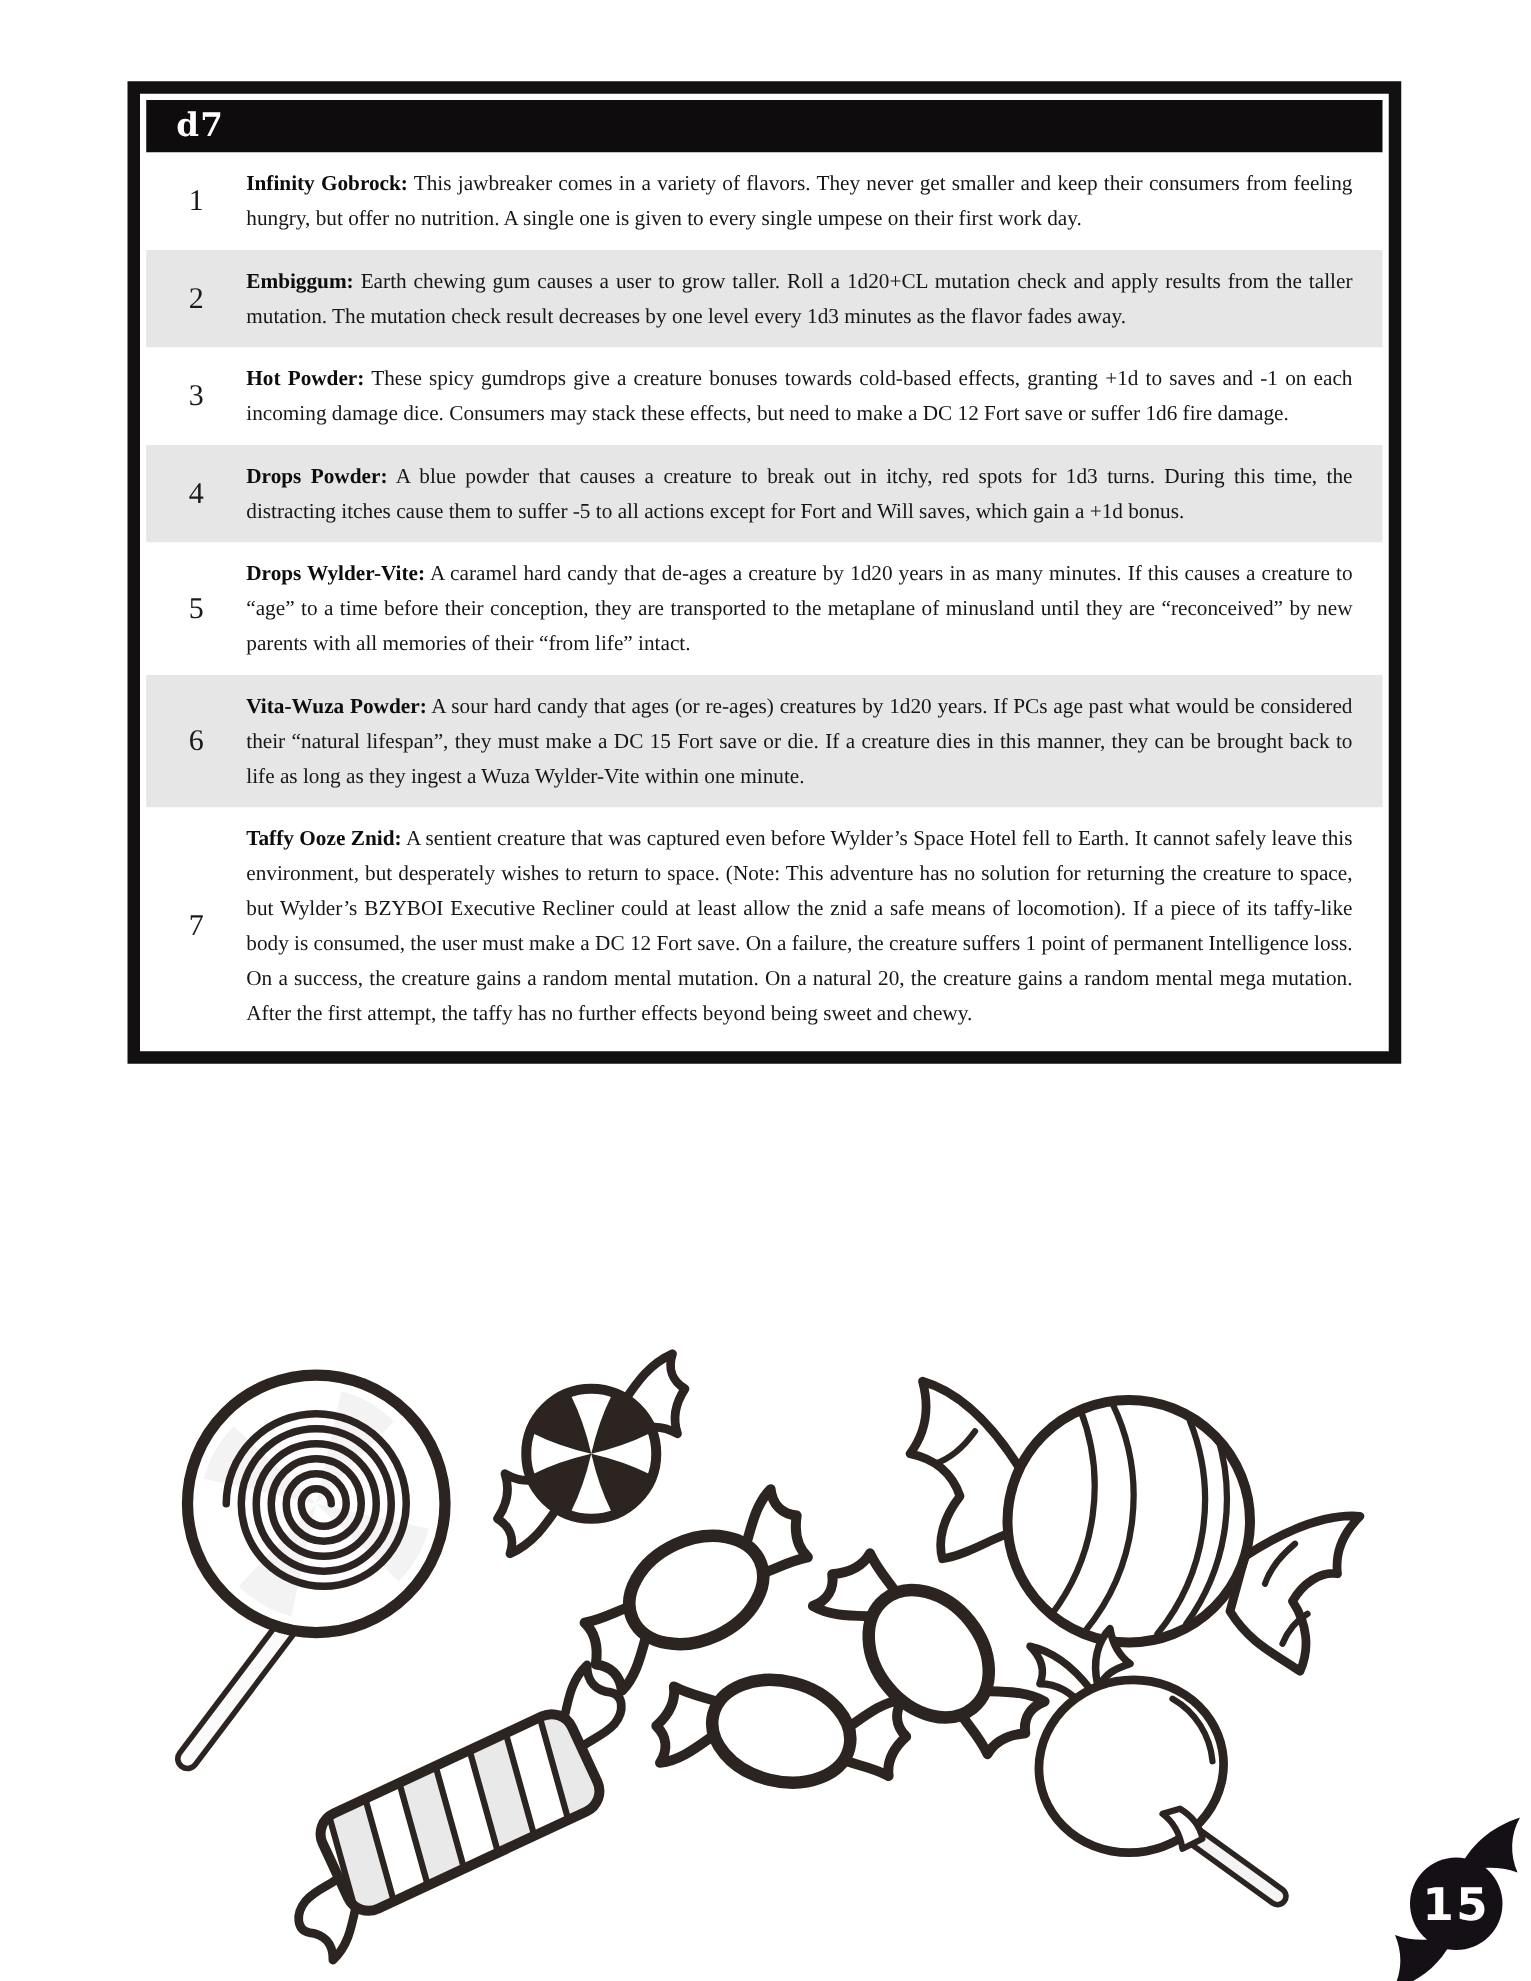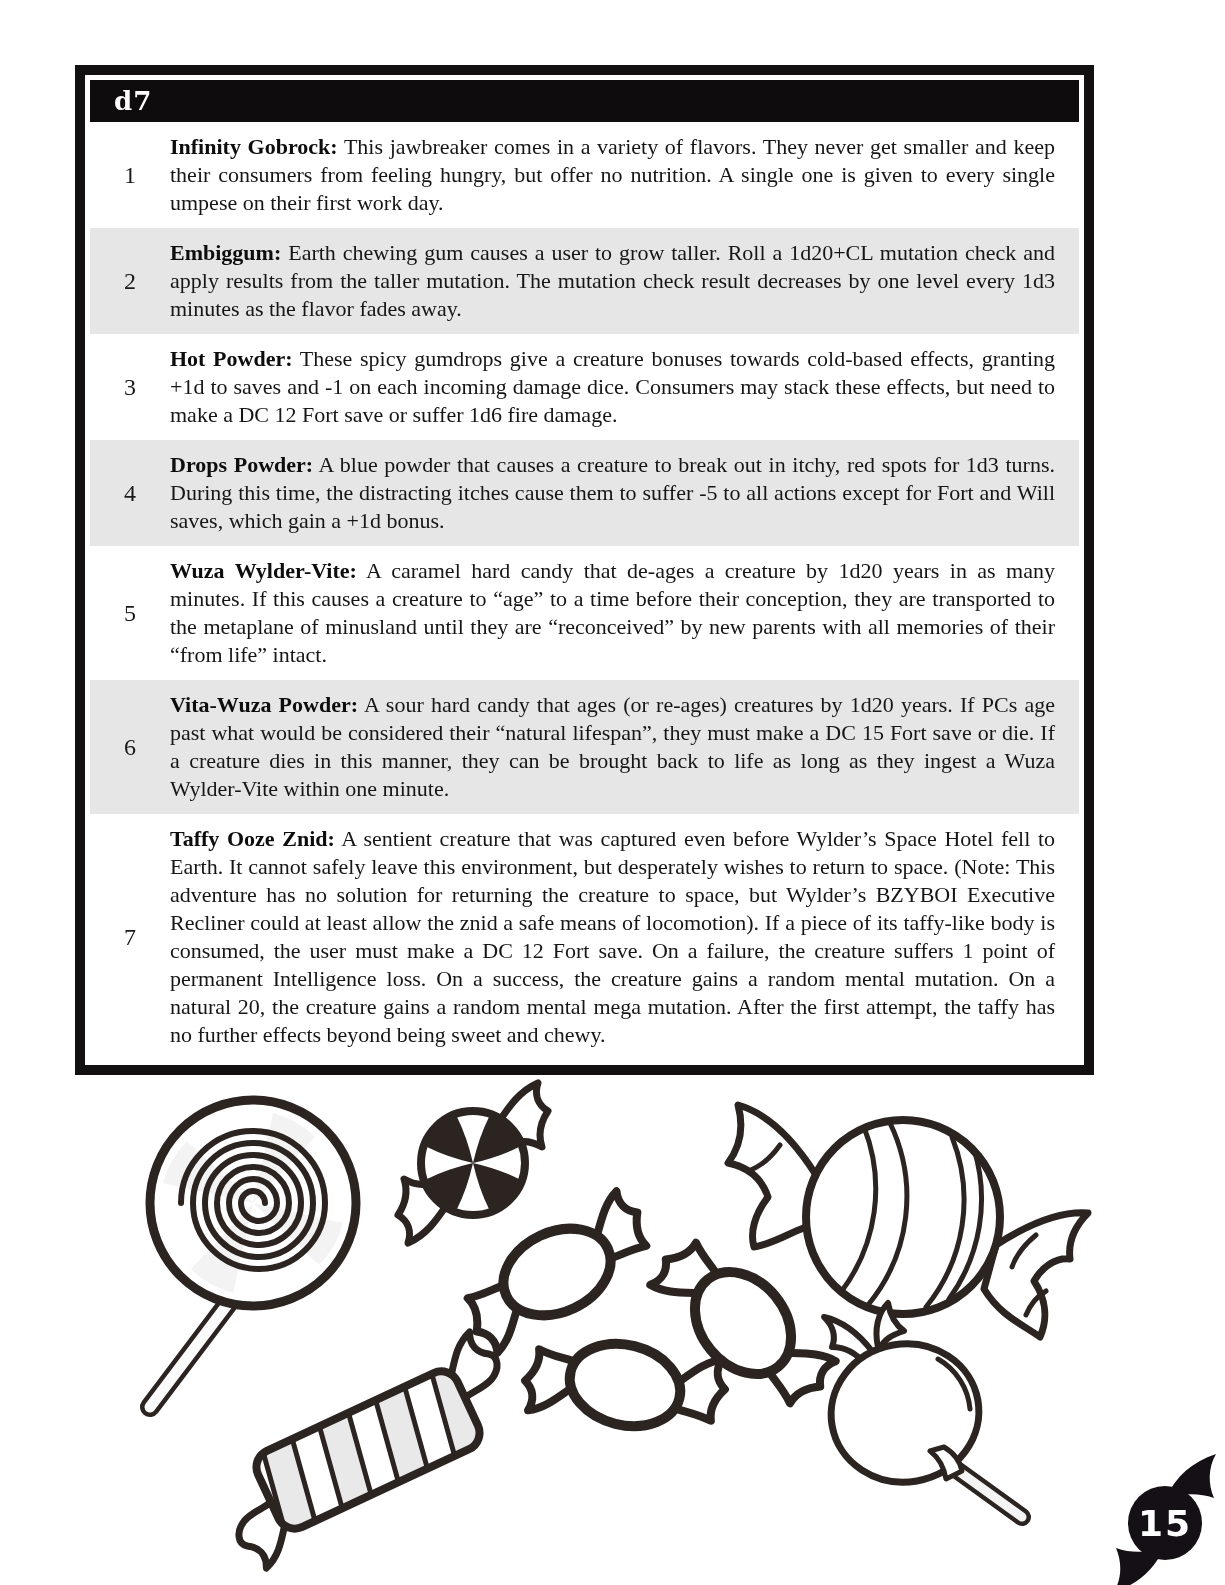--- a/index.html
+++ b/index.html
@@ -1,28 +1,28 @@
 <!DOCTYPE html>
 <html><head>
 <meta charset="utf-8">
 <style>
   html,body{margin:0;padding:0;background:#ffffff;}
   .page{position:relative;width:1225px;height:1585px;background:#ffffff;overflow:hidden;
         font-family:"Liberation Serif", serif;color:#141414;}
-  .candy-table{position:absolute;left:75px;top:65px;width:1019px;
+  .candy-table{position:absolute;left:102px;top:65px;width:1019px;
         border:10px solid #121010;background:#ffffff;padding:5px;box-sizing:border-box;}
   .tbl-header{background:#0e0c0c;color:#ffffff;display:flex;align-items:center;
         height:42px;font-family:"DejaVu Serif", serif;font-weight:bold;font-size:26px;}
   .tbl-header .die{width:58px;padding-left:24px;letter-spacing:1px;}
   .tbl-header .title{letter-spacing:2px;}
   .row{display:flex;background:#ffffff;}
   .row.alt{background:#e6e6e6;}
   .roll{flex:0 0 80px;display:flex;align-items:center;justify-content:center;
         font-size:24px;color:#1a1a1a;}
-  .desc{flex:1;padding:11px 24px 11px 0;font-size:22px;line-height:28px;
+  .desc{flex:1;padding:11px 24px 11px 0;font-size:17px;line-height:28px;
         text-align:justify;color:#161616;}
   .desc b{font-weight:bold;color:#0d0d0d;}
   .illus{position:absolute;left:0;top:1075px;width:1225px;height:510px;}
   .badge{position:absolute;left:1080px;top:1430px;width:145px;height:155px;}
   .badge text{font-family:"DejaVu Sans", sans-serif;font-weight:900;letter-spacing:2px;}
 </style>
 </head>
 <body>
 
 <div class="page">
@@ -43,21 +43,21 @@
     <div class="row">
       <div class="roll">3</div>
       <div class="desc"><b>Hot Powder:</b> <span>These spicy gumdrops give a creature bonuses towards cold-based effects, granting +1d to saves and -1 on each incoming damage dice. Consumers may stack these effects, but need to make a DC 12 Fort save or suffer 1d6 fire damage.</span></div>
     </div>
     <div class="row alt">
       <div class="roll">4</div>
       <div class="desc"><b>Drops Powder:</b> <span>A blue powder that causes a creature to break out in itchy, red spots for 1d3 turns. During this time, the distracting itches cause them to suffer -5 to all actions except for Fort and Will saves, which gain a +1d bonus.</span></div>
     </div>
     <div class="row">
       <div class="roll">5</div>
-      <div class="desc"><b>Wuza Wylder-Vite:</b> <span>A caramel hard candy that de-ages a creature by 1d20 years in as many minutes. If this causes a creature to “age” to a time before their conception, they are transported to the metaplane of minusland until they are “reconceived” by new parents with all memories of their “from life” intact.</span></div>
+      <div class="desc"><b>Drops Wylder-Vite:</b> <span>A caramel hard candy that de-ages a creature by 1d20 years in as many minutes. If this causes a creature to “age” to a time before their conception, they are transported to the metaplane of minusland until they are “reconceived” by new parents with all memories of their “from life” intact.</span></div>
     </div>
     <div class="row alt">
       <div class="roll">6</div>
       <div class="desc"><b>Vita-Wuza Powder:</b> <span>A sour hard candy that ages (or re-ages) creatures by 1d20 years. If PCs age past what would be considered their “natural lifespan”, they must make a DC 15 Fort save or die. If a creature dies in this manner, they can be brought back to life as long as they ingest a Wuza Wylder-Vite within one minute.</span></div>
     </div>
     <div class="row">
       <div class="roll">7</div>
       <div class="desc"><b>Taffy Ooze Znid:</b> <span>A sentient creature that was captured even before Wylder’s Space Hotel fell to Earth. It cannot safely leave this environment, but desperately wishes to return to space. (Note: This adventure has no solution for returning the creature to space, but Wylder’s BZYBOI Executive Recliner could at least allow the znid a safe means of locomotion). If a piece of its taffy-like body is consumed, the user must make a DC 12 Fort save. On a failure, the creature suffers 1 point of permanent Intelligence loss. On a success, the creature gains a random mental mutation. On a natural 20, the creature gains a random mental mega mutation. After the first attempt, the taffy has no further effects beyond being sweet and chewy.</span></div>
     </div>
   </div>

